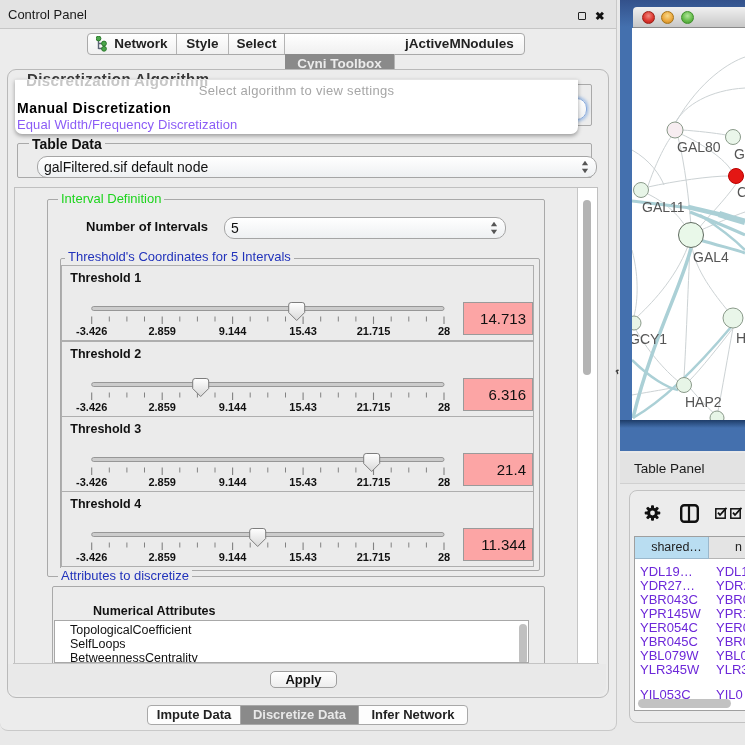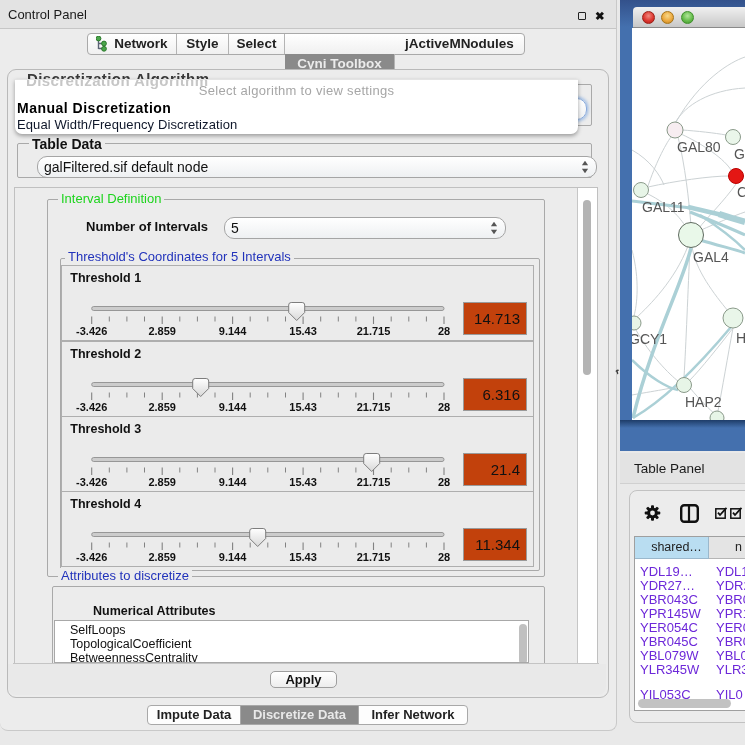--- a/index.html
+++ b/index.html
@@ -25,37 +25,37 @@
 .combo{position:absolute;background:linear-gradient(#ffffff,#eef0f2);border:1px solid #a5a5a5;border-radius:10px;font-size:13px;color:#111;}
 .combo .ct{position:absolute;left:6px;top:50%;transform:translateY(-50%);white-space:nowrap;font-size:14px;}
 .stepper{position:absolute;right:7px;top:50%;transform:translateY(-50%);width:8px;height:13px;}
 
 #scrollpane{left:6px;top:117px;width:582px;height:476px;border:1px solid #c0c0c0;background:#ececec;}
 #vsbar{right:0;top:0;width:19px;height:100%;background:#ffffff;border-left:1px solid #c6c6c6;}
 #vthumb{position:absolute;left:5px;top:12px;width:8px;height:175px;background:#b4b4b4;border-radius:5px;}
 
 .tbox{position:absolute;border:1px solid #aeaeae;background:#ebebeb;}
 .tlabel{position:absolute;left:8px;top:5px;font-size:12.5px;font-weight:bold;color:#111;}
-.tfield{position:absolute;background:#c2410c;border:1px solid #9a9a9a;font-size:15px;color:#111;text-align:right;}
+.tfield{position:absolute;background:#fca5a5;border:1px solid #9a9a9a;font-size:15px;color:#111;text-align:right;padding-left:6px;}
 .tfield span{position:absolute;right:6px;top:50%;transform:translateY(-50%);}
 
 #attrlist{position:absolute;background:#fff;border:1px solid #a8a8a8;}
 #attrlist div{font-size:12.5px;color:#111;padding-left:15px;height:14.2px;line-height:14.2px;}
 
 .btn{position:absolute;background:linear-gradient(#ffffff,#ededed);border:1px solid #9e9e9e;border-radius:5px;font-size:13px;font-weight:bold;color:#111;text-align:center;}
 
 #bottabs{left:147px;top:705px;height:18px;display:flex;border:1px solid #a8a8a8;border-radius:4px;background:#fdfdfd;}
 #bottabs .seg{box-sizing:border-box;height:18px;line-height:18px;font-size:13px;font-weight:bold;color:#222;text-align:center;border-right:1px solid #a8a8a8;}
 #bottabs .seg:last-child{border-right:none;border-radius:0 4px 4px 0;}
 #bottabs .seg.sel{background:#8a8a8a;color:#e9e9e9;}
 
 #popup{left:15px;top:79px;width:563px;height:54px;background:#ffffff;border-radius:0 0 7px 7px;box-shadow:0 2px 4px rgba(0,0,0,0.35);border-top:1px solid #e4e4e4;}
 #popup .hint{position:absolute;left:0;right:0;top:2.5px;text-align:center;font-size:13px;letter-spacing:0.3px;color:#a6a6a6;}
 #popup .i1{position:absolute;left:2px;top:20px;font-size:14px;font-weight:bold;letter-spacing:0.5px;color:#000;}
-#popup .i2{position:absolute;left:2px;top:37px;font-size:13px;letter-spacing:0.1px;color:#0f172a;}
+#popup .i2{position:absolute;left:2px;top:37px;font-size:13px;letter-spacing:0.1px;color:#8b5cf6;}
 
 #netwin{left:620px;top:0;width:125px;height:451px;background:linear-gradient(180deg,#33518b 0%,#4470ae 6%,#4470ae 100%);}
 #nettitle{left:13px;top:7px;width:112px;height:20px;background:linear-gradient(#f0f0f0,#c8c8c8);border-bottom:1px solid #8a8a8a;border-radius:4px 0 0 0;}
 .light{position:absolute;top:4px;width:11px;height:11px;border-radius:50%;}
 #netcanvas{left:12px;top:27px;width:113px;height:394px;background:#fff;}
 
 #tptitle{left:620px;top:453px;width:125px;height:30px;background:#e3e3e3;border-bottom:1px solid #d0d0d0;}
 #tptitle .t{position:absolute;left:14px;top:8px;font-size:13.5px;color:#1a1a1a;}
 #tpbox{left:629px;top:490px;width:130px;height:231px;background:#ececec;border:1px solid #c2c2c2;border-radius:8px 0 0 8px;}
 #tptable{left:634px;top:536px;width:111px;height:173px;background:#fff;border:1px solid #9f9f9f;border-right:none;}
@@ -300,22 +300,22 @@
     </svg>
     <div class="tfield" style="left:400.7px;top:36px;width:62px;height:31px;">
         <span>11.344</span>
       </div>
   </div>
 
   <div class="gbox" style="left:44px;top:516px;width:491px;height:77px;"></div>
   <div class="glabel" style="left:50px;top:498px;color:#2233bb;font-size:13px;">Attributes to discretize</div>
   <div class="abs" style="left:53px;top:534px;font-size:12.5px;font-weight:bold;color:#111;padding-left:32px;">Numerical Attributes</div>
   <div id="attrlist" style="left:46px;top:550px;width:473px;height:39px;overflow:hidden;padding-top:2px;">
+    <div>TopologicalCoefficient</div>
     <div>SelfLoops</div>
-    <div>TopologicalCoefficient</div>
     <div>BetweennessCentrality</div>
     <div style="position:absolute;right:1px;top:3px;width:8px;height:40px;background:#c0c0c0;border-radius:4px;padding:0;"></div>
   </div>
 
   <div class="abs" style="left:5px;top:593px;width:586px;height:0;border-top:1px solid #c4c4c4;"></div>
   <div class="abs" style="left:0px;top:594px;width:598px;height:31px;background:#e9e9e9;border-radius:0 0 8px 8px;"></div>
   <div class="btn" style="left:262px;top:601px;width:65px;height:15px;line-height:15px;">Apply</div>
 </div>
 
 <div class="abs" id="popup">

